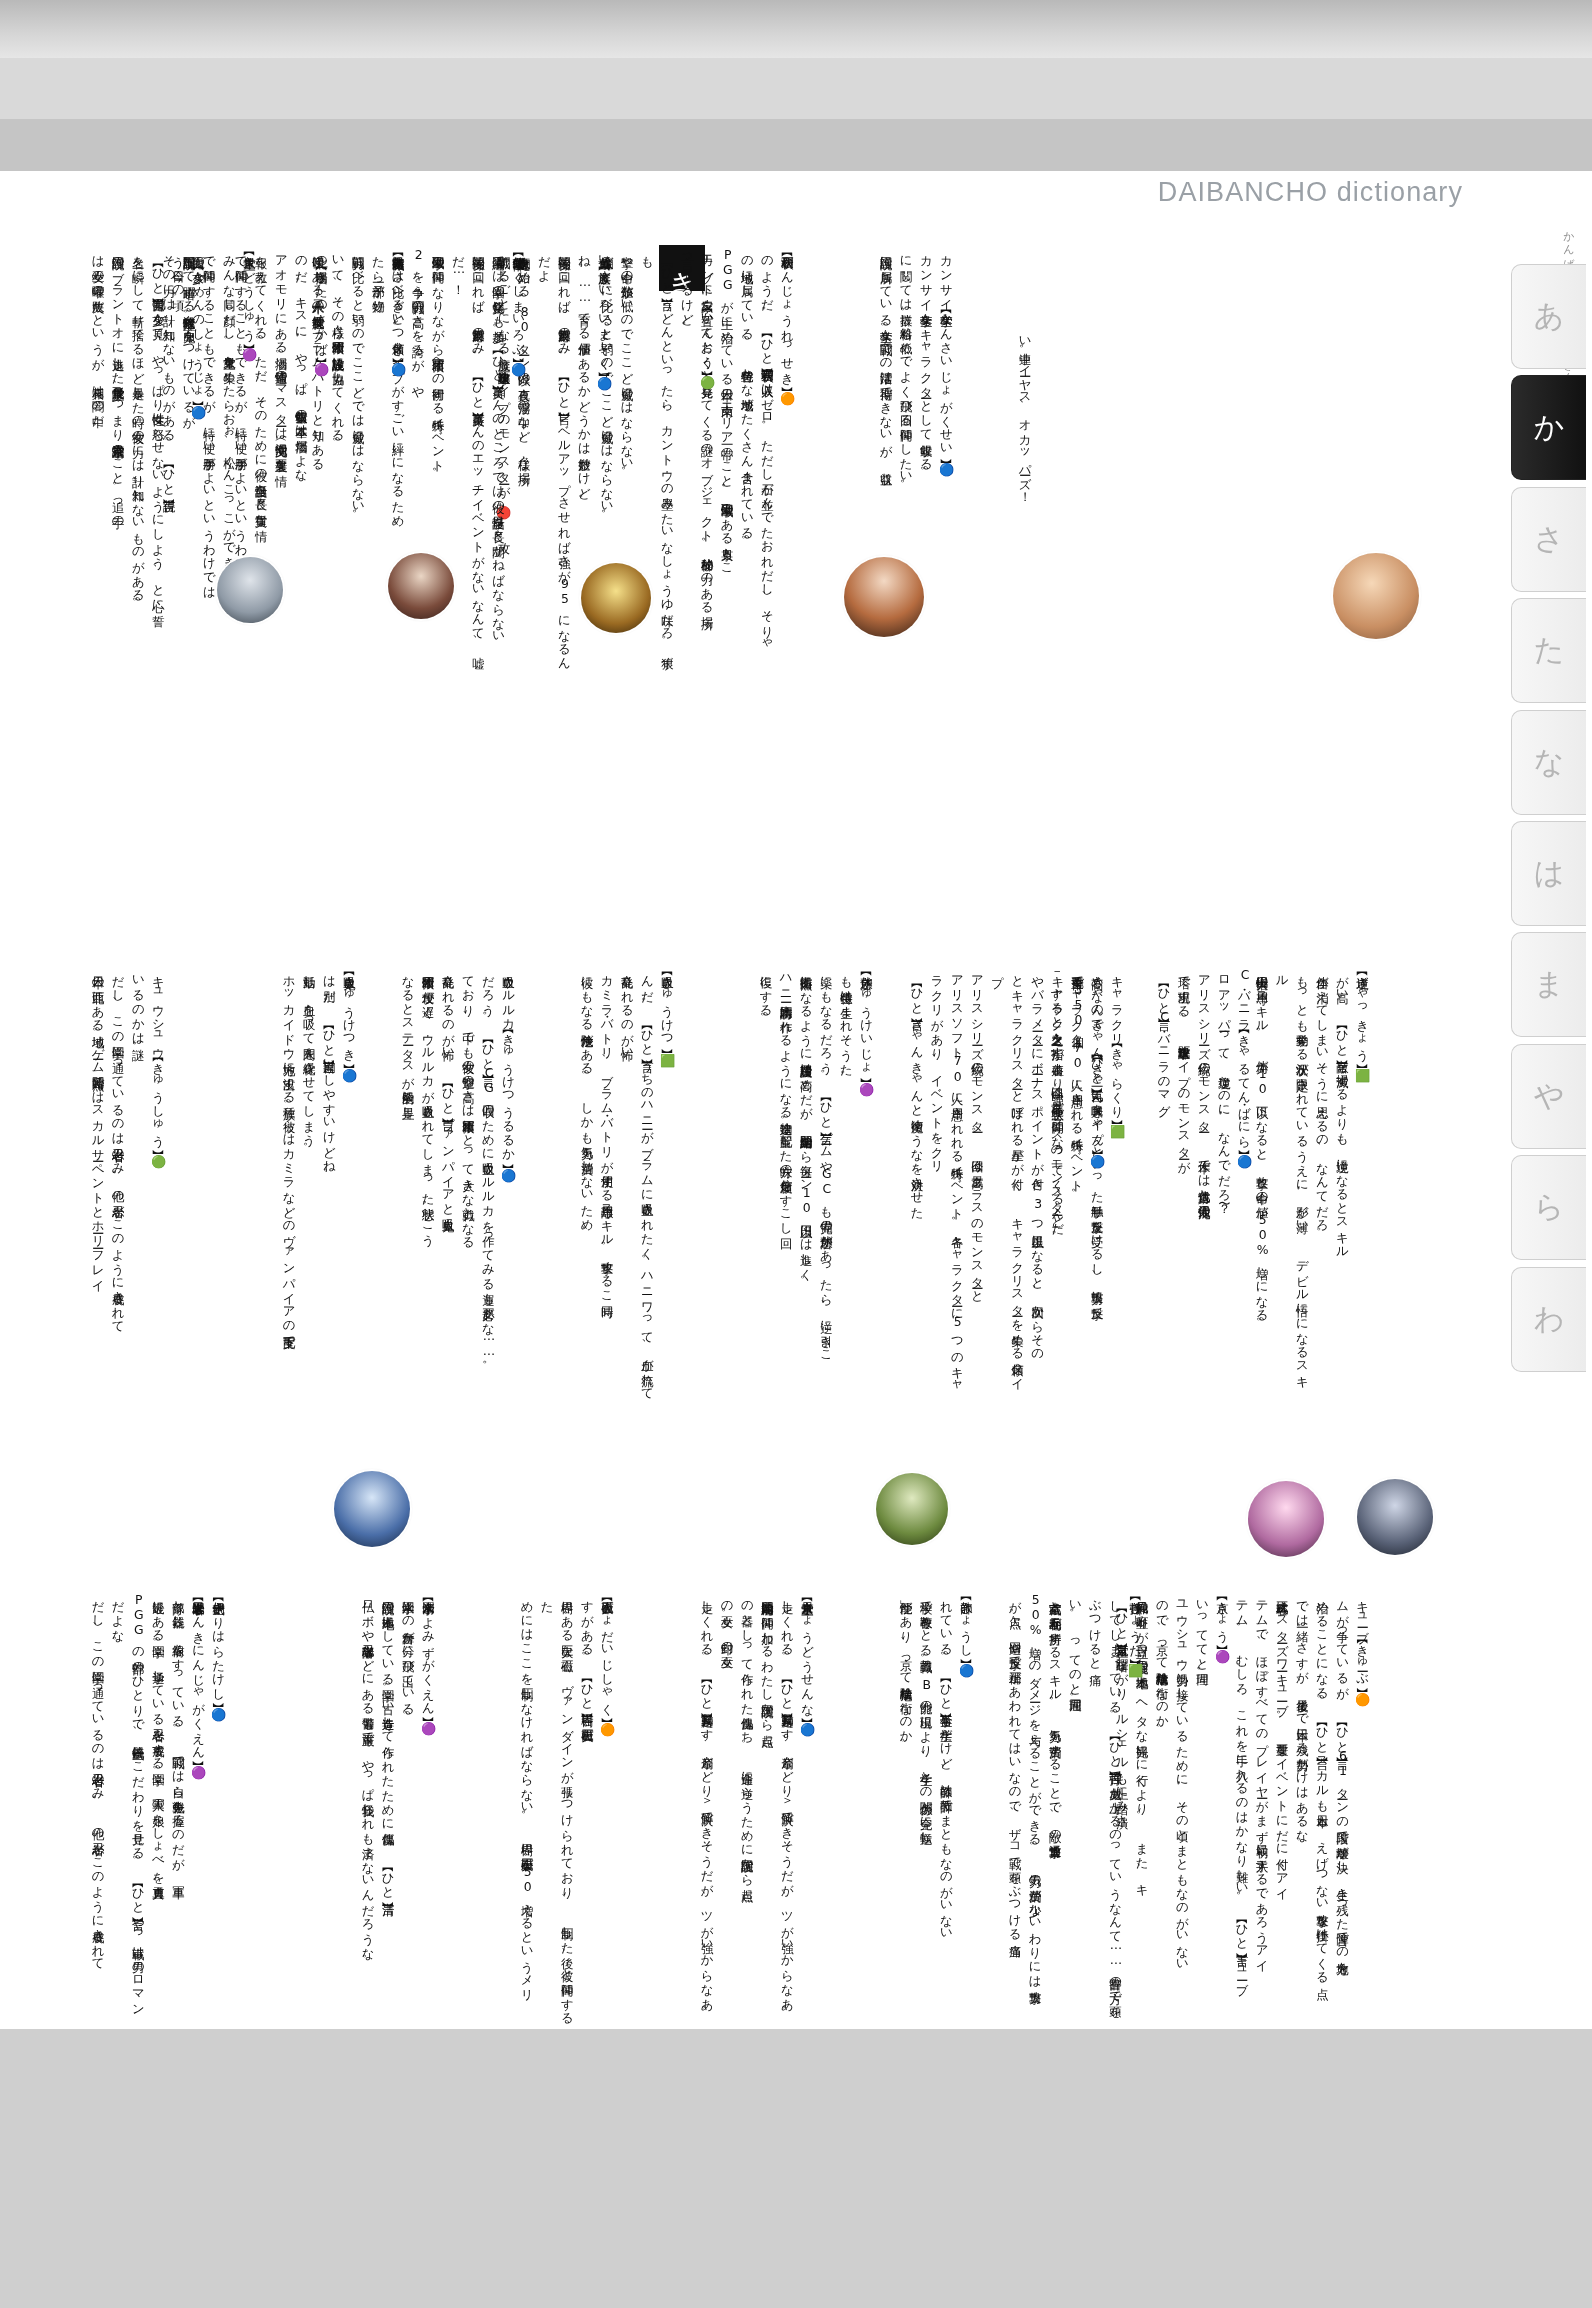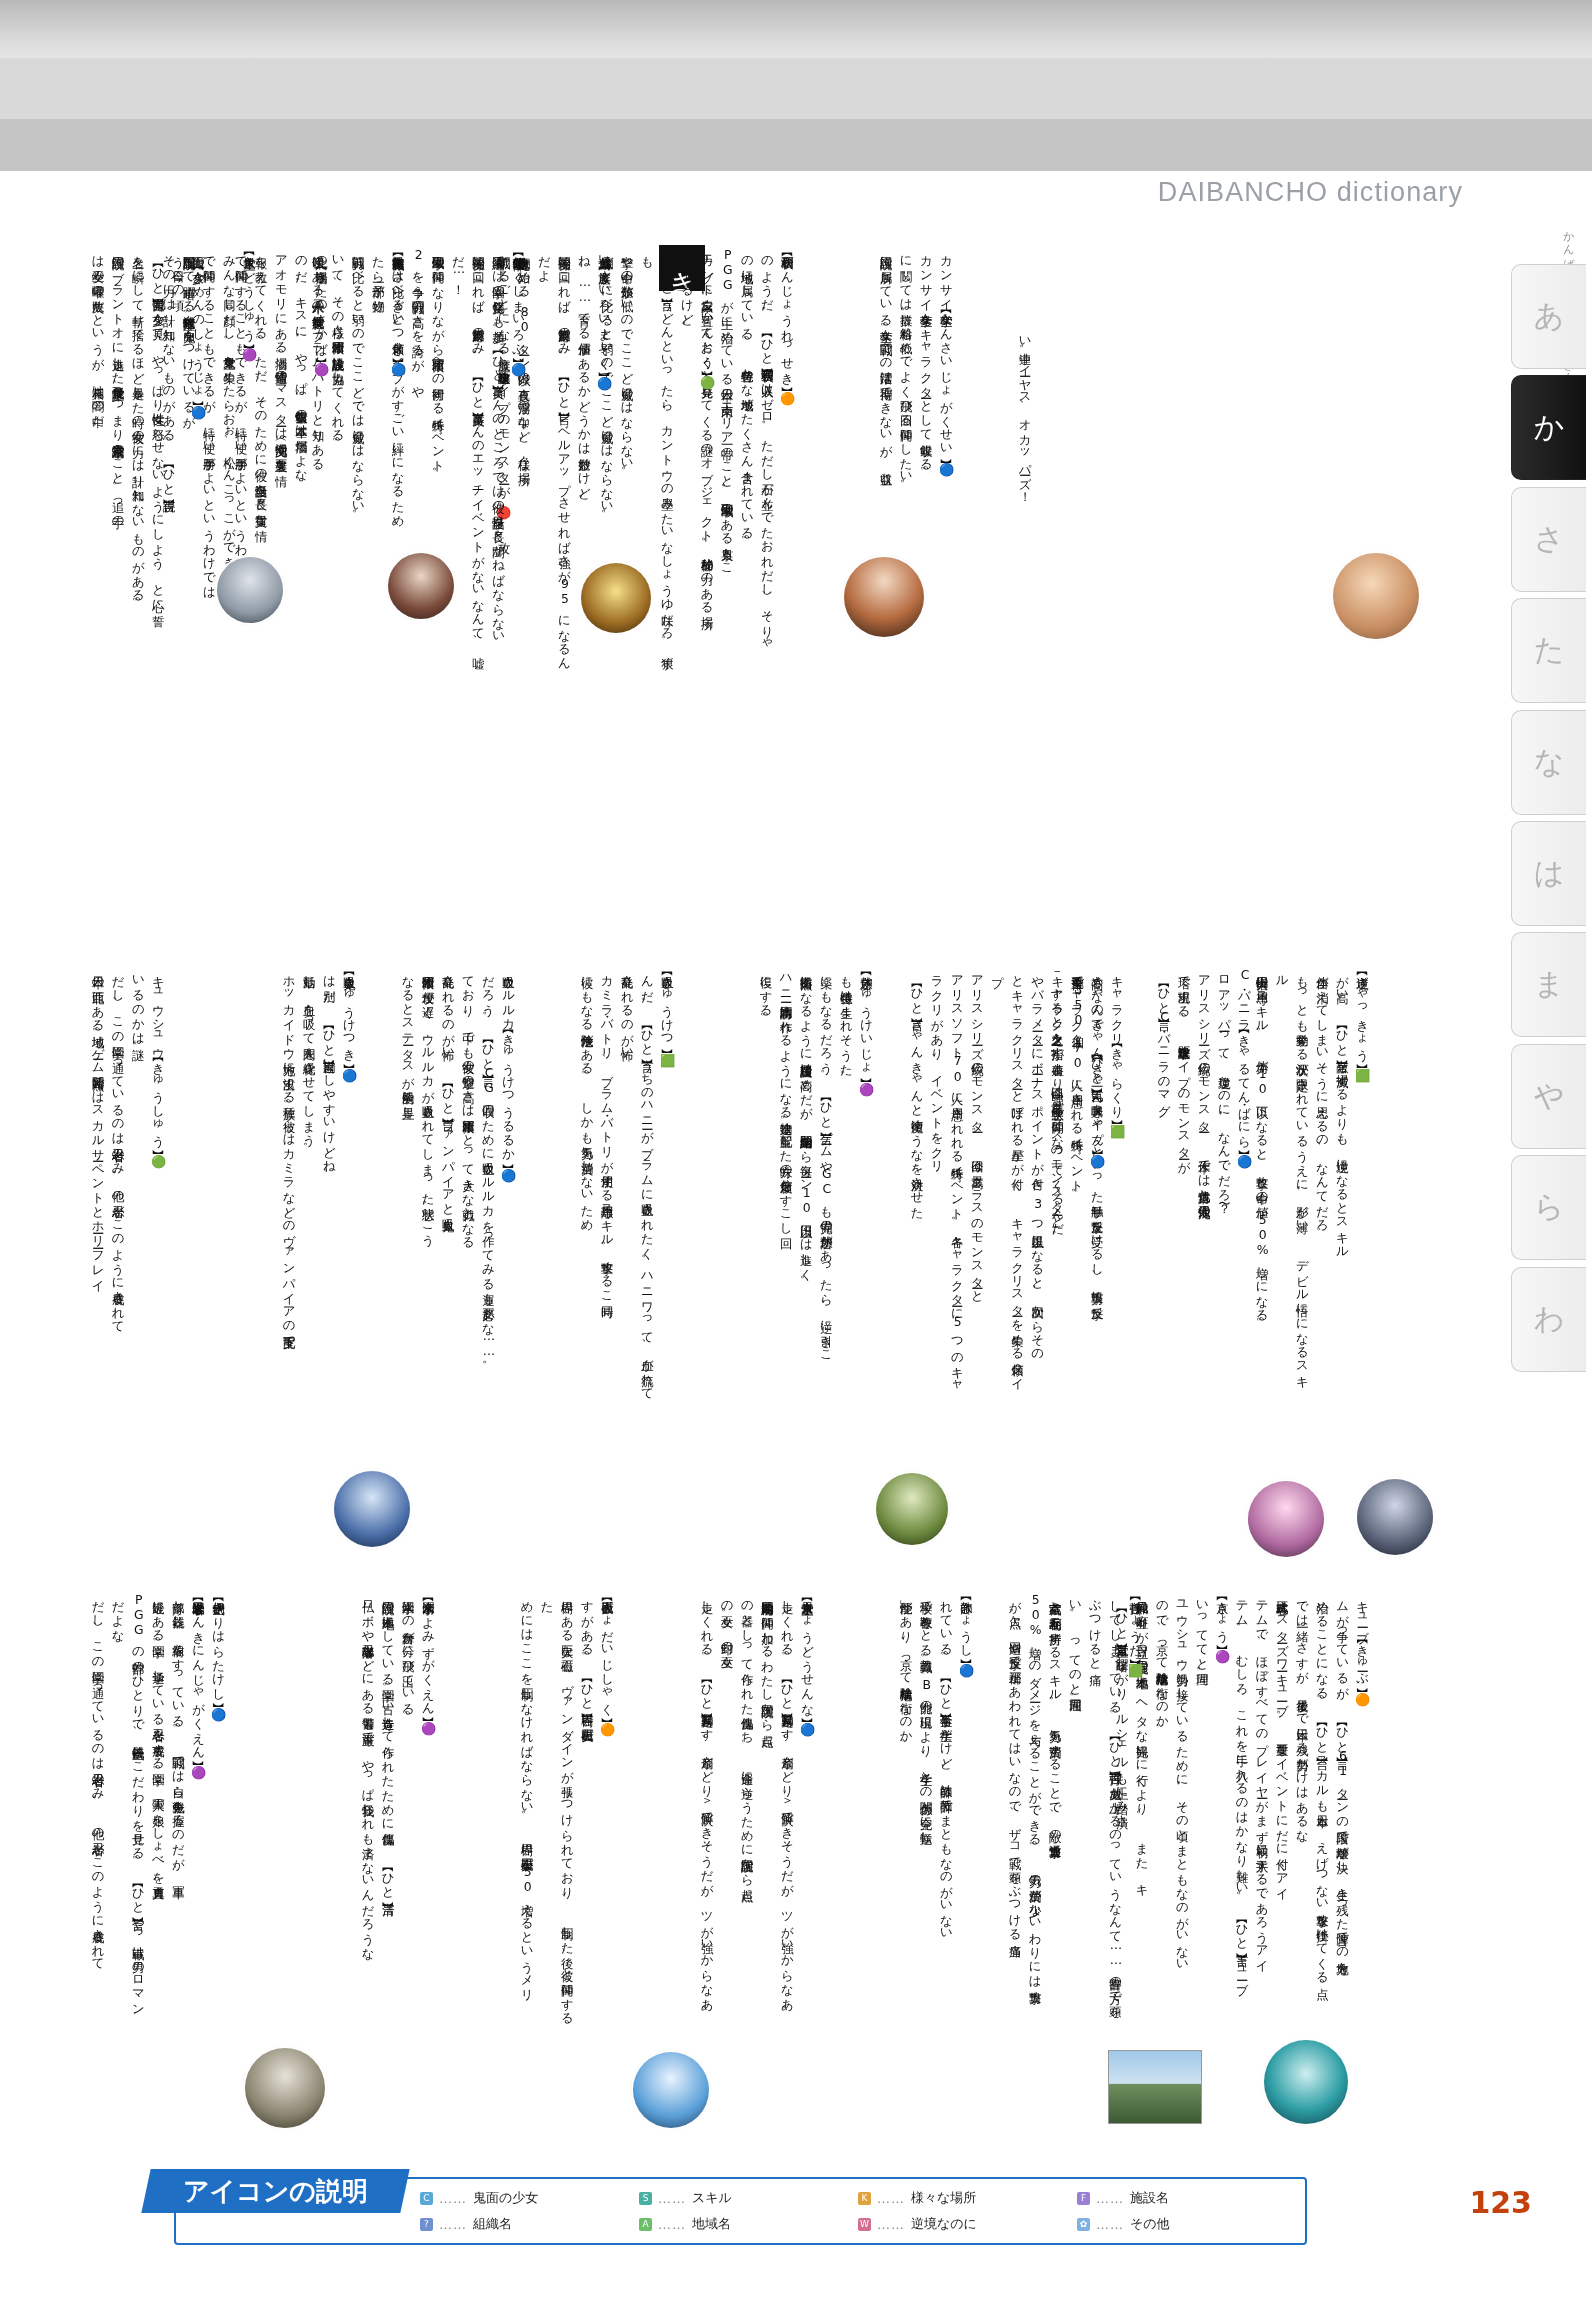--- a/index.html
+++ b/index.html
@@ -1,17 +1,17 @@
 <!DOCTYPE html>
 <html><head>
 <meta charset="utf-8">
 <style>
   html,body{margin:0;padding:0;background:#cfcfcf;}
   body{font-family:"DejaVu Sans","Liberation Sans",sans-serif;}
-  #page{position:relative;width:1592px;height:2308px;background:#ffffff;overflow:hidden;}
+  #page{position:relative;width:1592px;height:2029px;background:#ffffff;overflow:hidden;}
 
   
   .scan-band{position:absolute;left:0;width:1592px;background:#c9c9c9;}
   .scan-top{top:0;height:58px;background:linear-gradient(180deg,#b9b9b9 0%,#d6d6d6 60%,#e6e6e6 100%);}
   .scan-mid{top:58px;height:62px;background:#d9d9d9;}
   .scan-low{top:119px;height:52px;background:#c5c5c5;}
 
   .page-bg{position:absolute;left:0;top:171px;width:1592px;height:2137px;background:#ffffff;}
 
   

